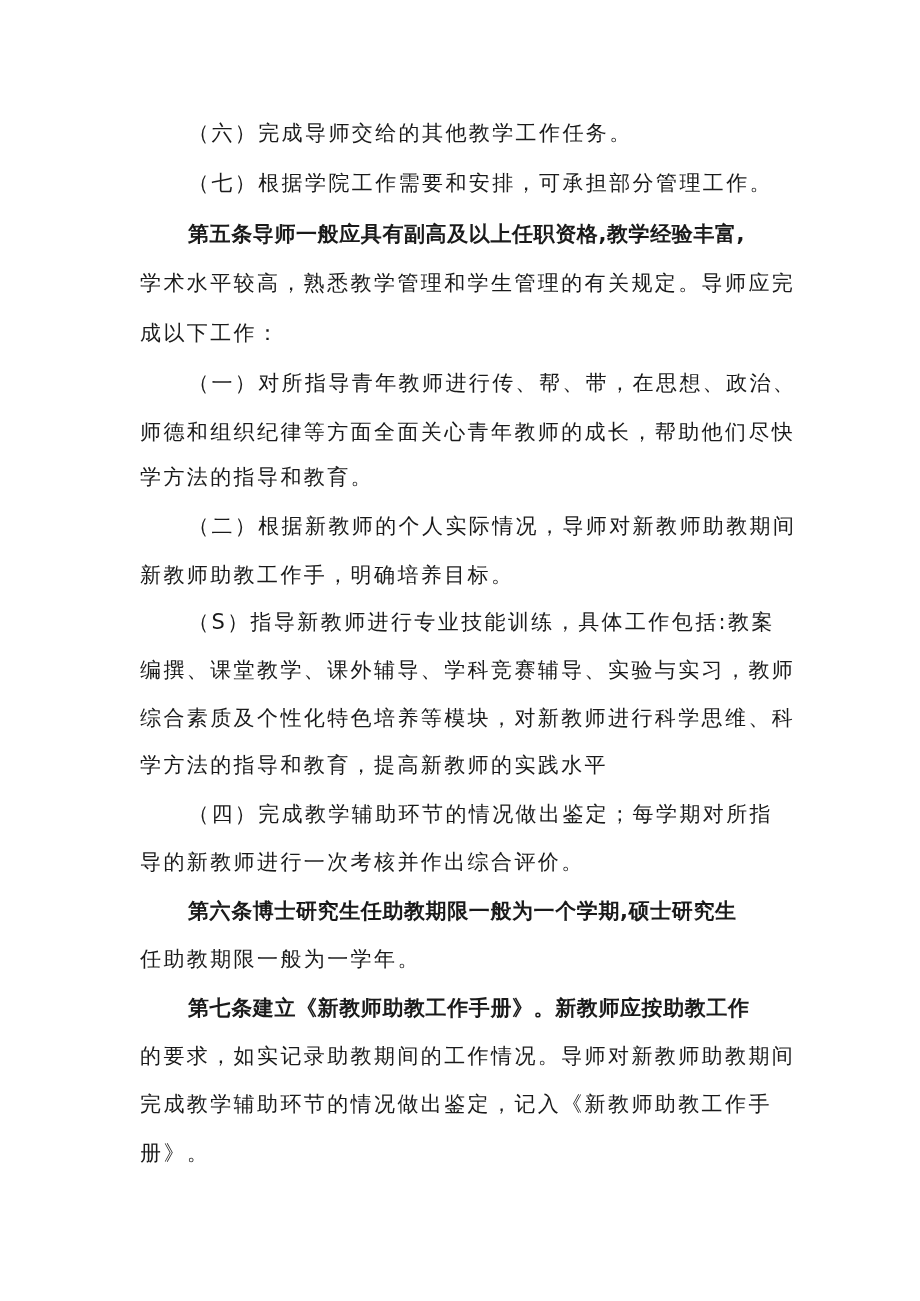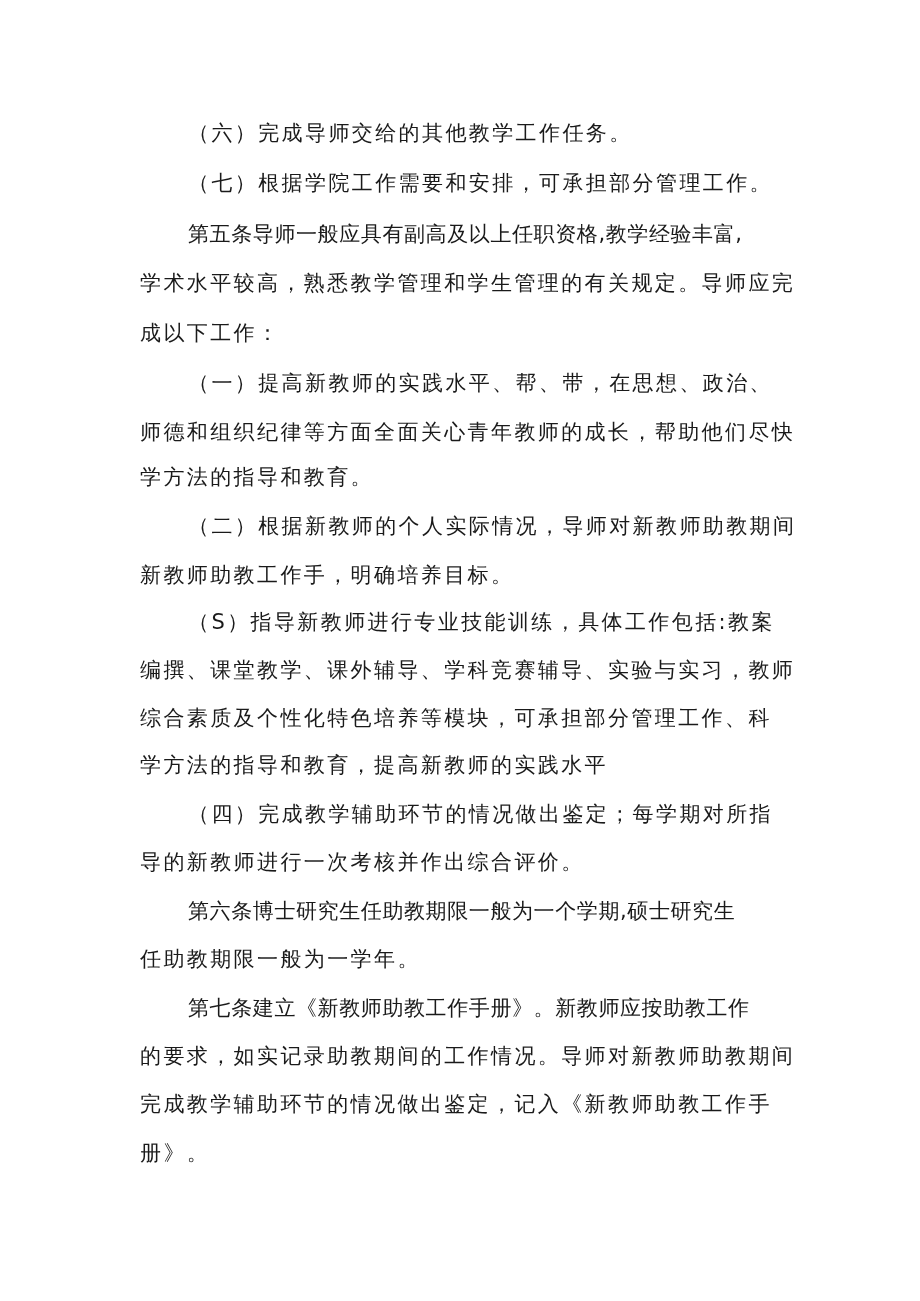--- a/index.html
+++ b/index.html
@@ -2,39 +2,39 @@
 <html><head>
 <meta charset="utf-8">
 <style>
   html, body { margin: 0; padding: 0; background: #ffffff; }
   body { width: 920px; height: 1301px; position: relative; overflow: hidden;
          font-family: "DejaVu Sans", "Liberation Sans", sans-serif; color: #1a1a1a; }
   .line { position: absolute; left: 140px; font-size: 21px; line-height: 26px;
           white-space: nowrap; letter-spacing: 2.4px; }
   .ind1 { left: 188px; }
   .ind2 { left: 188px; }
-  .tight { letter-spacing: 0.6px; }
+  .tight { letter-spacing: 0.6px; font-weight: bold; }
 </style>
 </head>
 <body>
 
 <div>
   <div class="line ind1" style="top:120px">（六）完成导师交给的其他教学工作任务。</div>
   <div class="line ind1" style="top:170px">（七）根据学院工作需要和安排，可承担部分管理工作。</div>
   <div class="line ind2 tight" style="top:221px">第五条导师一般应具有副高及以上任职资格,教学经验丰富,</div>
   <div class="line" style="top:270px">学术水平较高，熟悉教学管理和学生管理的有关规定。导师应完</div>
   <div class="line" style="top:320px">成以下工作：</div>
-  <div class="line ind1" style="top:370px">（一）提高新教师的实践水平、帮、带，在思想、政治、</div>
+  <div class="line ind1" style="top:370px">（一）对所指导青年教师进行传、帮、带，在思想、政治、</div>
   <div class="line" style="top:419px">师德和组织纪律等方面全面关心青年教师的成长，帮助他们尽快</div>
   <div class="line" style="top:464px">学方法的指导和教育。</div>
   <div class="line ind1" style="top:513px">（二）根据新教师的个人实际情况，导师对新教师助教期间</div>
   <div class="line" style="top:562px">新教师助教工作手，明确培养目标。</div>
   <div class="line ind1" style="top:609px">（S）指导新教师进行专业技能训练，具体工作包括:教案</div>
   <div class="line" style="top:657px">编撰、课堂教学、课外辅导、学科竞赛辅导、实验与实习，教师</div>
-  <div class="line" style="top:705px">综合素质及个性化特色培养等模块，可承担部分管理工作、科</div>
+  <div class="line" style="top:705px">综合素质及个性化特色培养等模块，对新教师进行科学思维、科</div>
   <div class="line" style="top:752px">学方法的指导和教育，提高新教师的实践水平</div>
   <div class="line ind1" style="top:801px">（四）完成教学辅助环节的情况做出鉴定；每学期对所指</div>
   <div class="line" style="top:849px">导的新教师进行一次考核并作出综合评价。</div>
   <div class="line ind2 tight" style="top:898px">第六条博士研究生任助教期限一般为一个学期,硕士研究生</div>
   <div class="line" style="top:946px">任助教期限一般为一学年。</div>
   <div class="line ind2 tight" style="top:995px">第七条建立《新教师助教工作手册》。新教师应按助教工作</div>
   <div class="line" style="top:1043px">的要求，如实记录助教期间的工作情况。导师对新教师助教期间</div>
   <div class="line" style="top:1091px">完成教学辅助环节的情况做出鉴定，记入《新教师助教工作手</div>
   <div class="line" style="top:1140px">册》。</div>
 </div>

